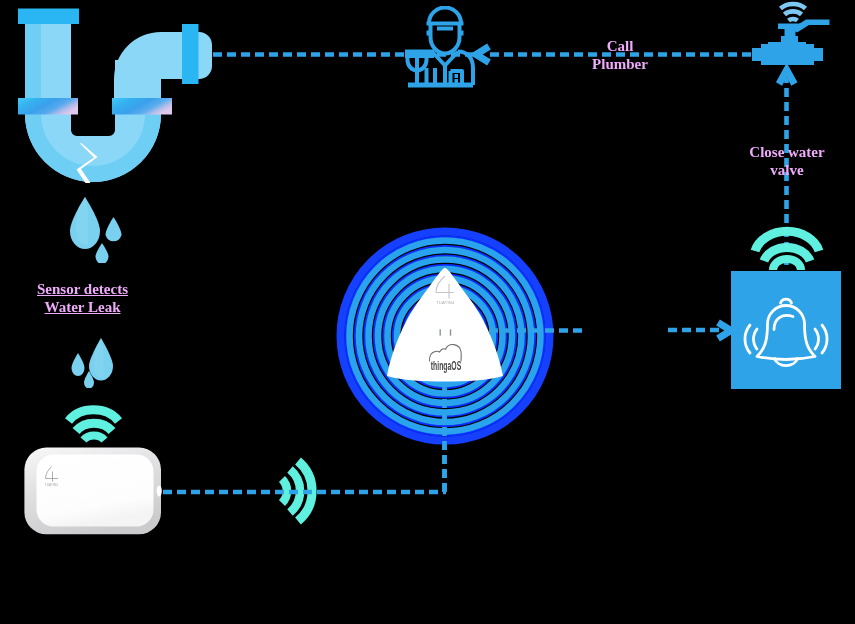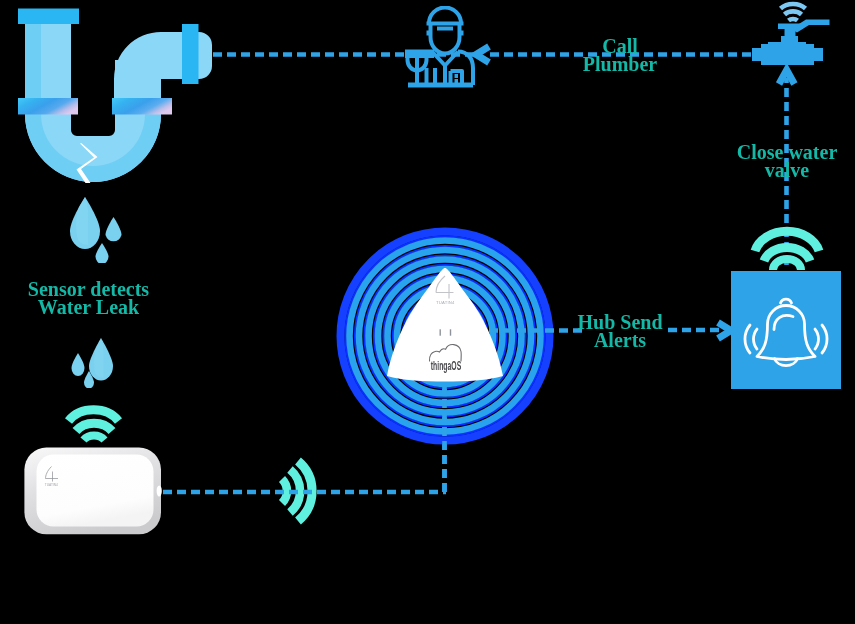--- a/index.html
+++ b/index.html
@@ -1,20 +1,20 @@
 <!DOCTYPE html>
 <html><head>
 <meta charset="utf-8">
 <style>
   html,body{margin:0;padding:0;background:#000;}
   body{width:855px;height:624px;overflow:hidden;
        font-family:"Liberation Serif",serif;}
   #stage{position:relative;width:855px;height:624px;background:#000;overflow:hidden;}
   #stage > svg{position:absolute;left:0;top:0;}
-  .lbl{position:absolute;color:#14b8a6;font-weight:bold;font-size:20px;
+  .lbl{position:absolute;color:#f0abfc;font-weight:bold;font-size:15px;
        line-height:18px;text-align:center;white-space:pre;}
 </style>
 </head>
 <body>
 
 <div id="stage">
 
 <svg width="240" height="200" viewBox="0 0 240 200" style="left:0;top:0;">
   <defs>
     <linearGradient id="jointGrad" x1="0" y1="0.1" x2="1" y2="0.6">
@@ -167,24 +167,22 @@
   </g>
 </svg>
 
 <svg width="855" height="624" viewBox="0 0 855 624" style="left:0;top:0;">
   <g stroke="#2ea3e8" stroke-width="4.6" fill="none" stroke-dasharray="9 5">
     <line x1="489" y1="330.5" x2="582" y2="330.5"></line>
     <line x1="444.5" y1="492" x2="444.5" y2="384"></line>
   </g>
 </svg>
 
-<div class="lbl" style="left:8px;top:280px;width:161px;">Sensor detects
+<div class="lbl" style="left:2px;top:280px;width:161px;text-decoration:underline;">Sensor detects
 Water Leak</div>
-<div class="lbl" style="left:540px;top:313px;width:160px;">Hub Send
-Alerts</div>
 <div class="lbl" style="left:707px;top:143px;width:160px;">Close water
 valve</div>
 <div class="lbl" style="left:540px;top:37px;width:160px;">Call
 Plumber</div>
 
 <svg width="115" height="122" viewBox="0 0 115 122" style="left:731px;top:271px;">
   <rect x="0" y="0" width="110" height="118" fill="#2ea3e8"></rect>
   <g stroke="#ffffff" stroke-width="2.8" fill="none" stroke-linecap="round" stroke-linejoin="round">
     <path d="M26,85.5 C33.5,78 36.5,70.5 36.5,53 A18.5,18.5 0 0 1 73.5,53
              C73.5,70.5 76.5,78 84,85.5 C72,88 61.5,88.5 55,88.5

